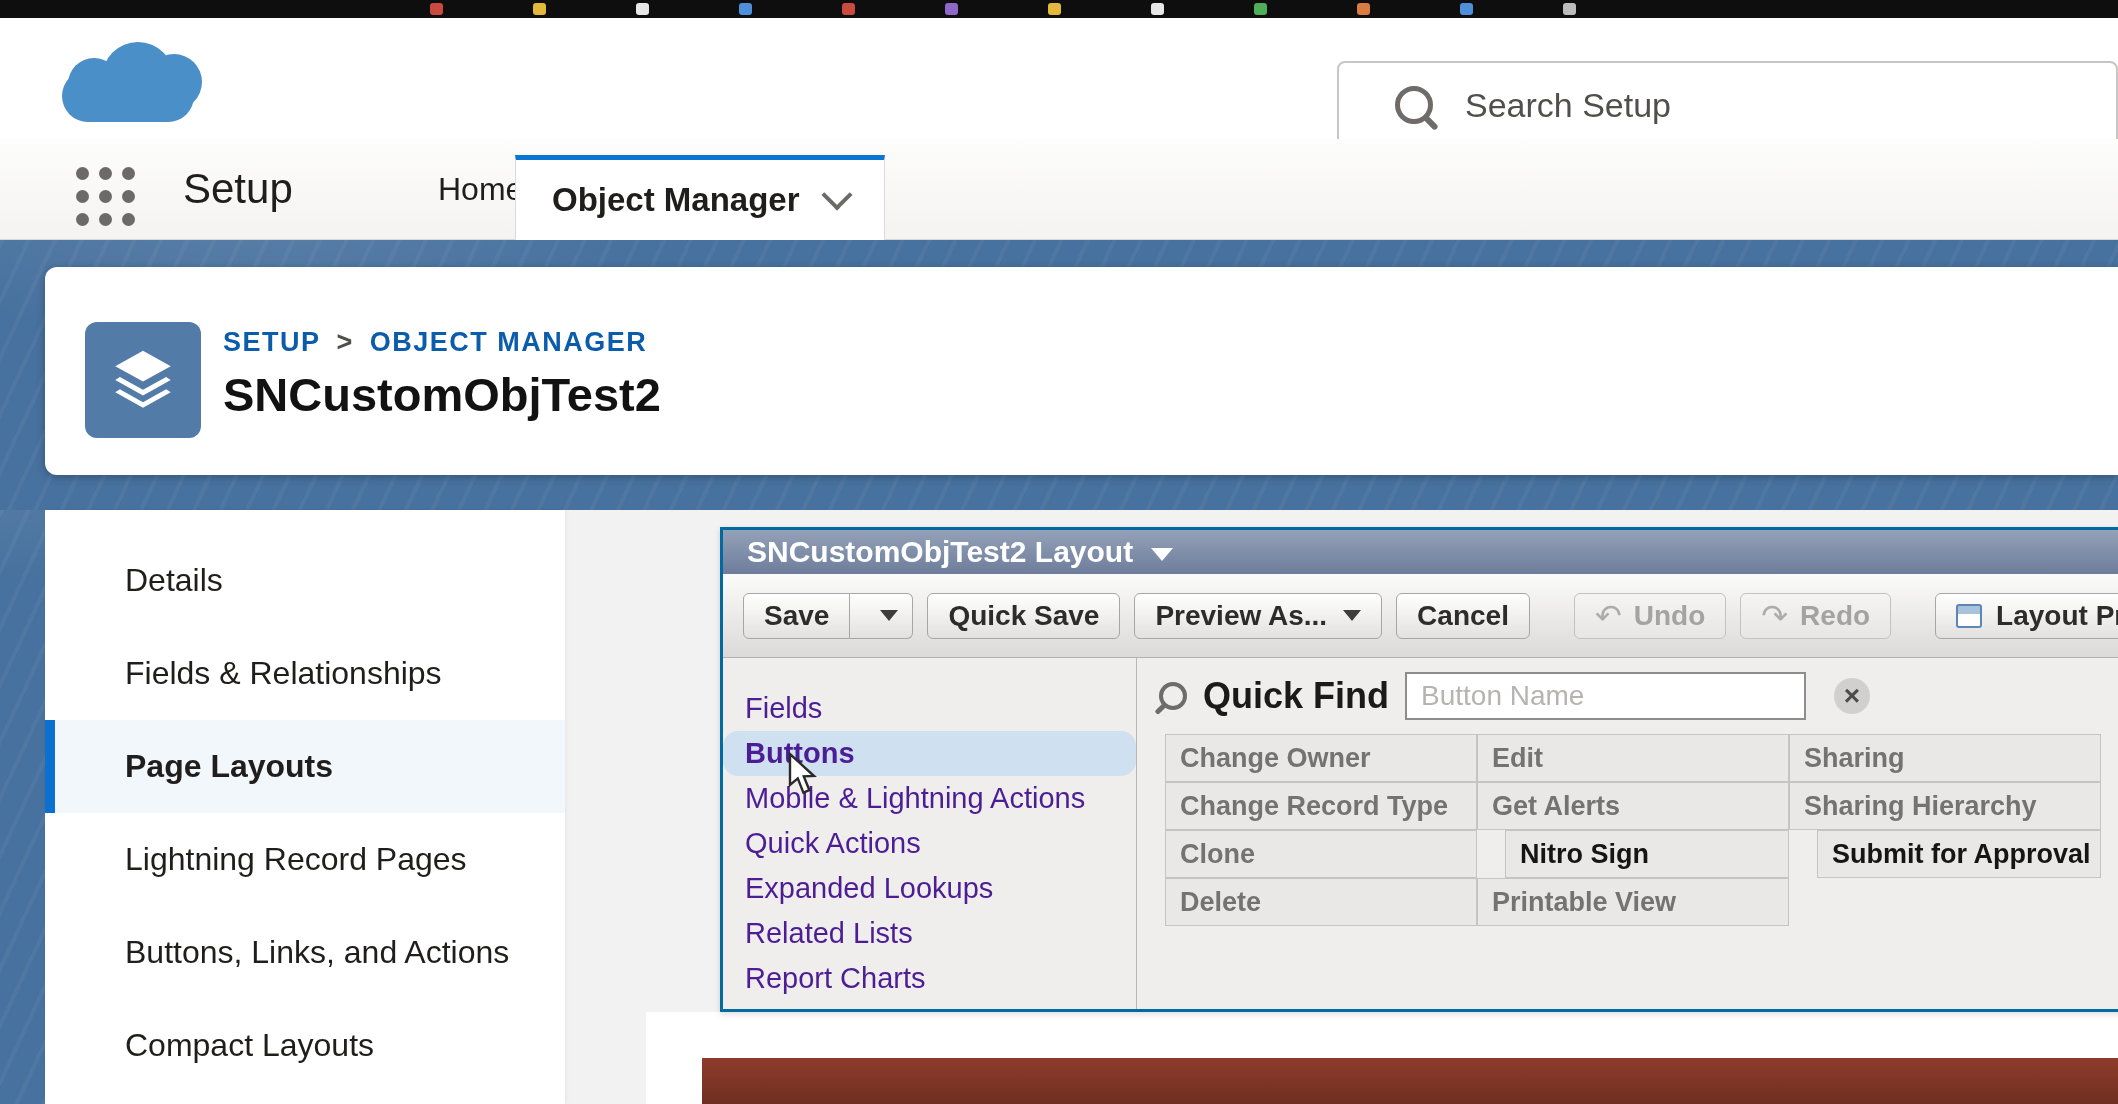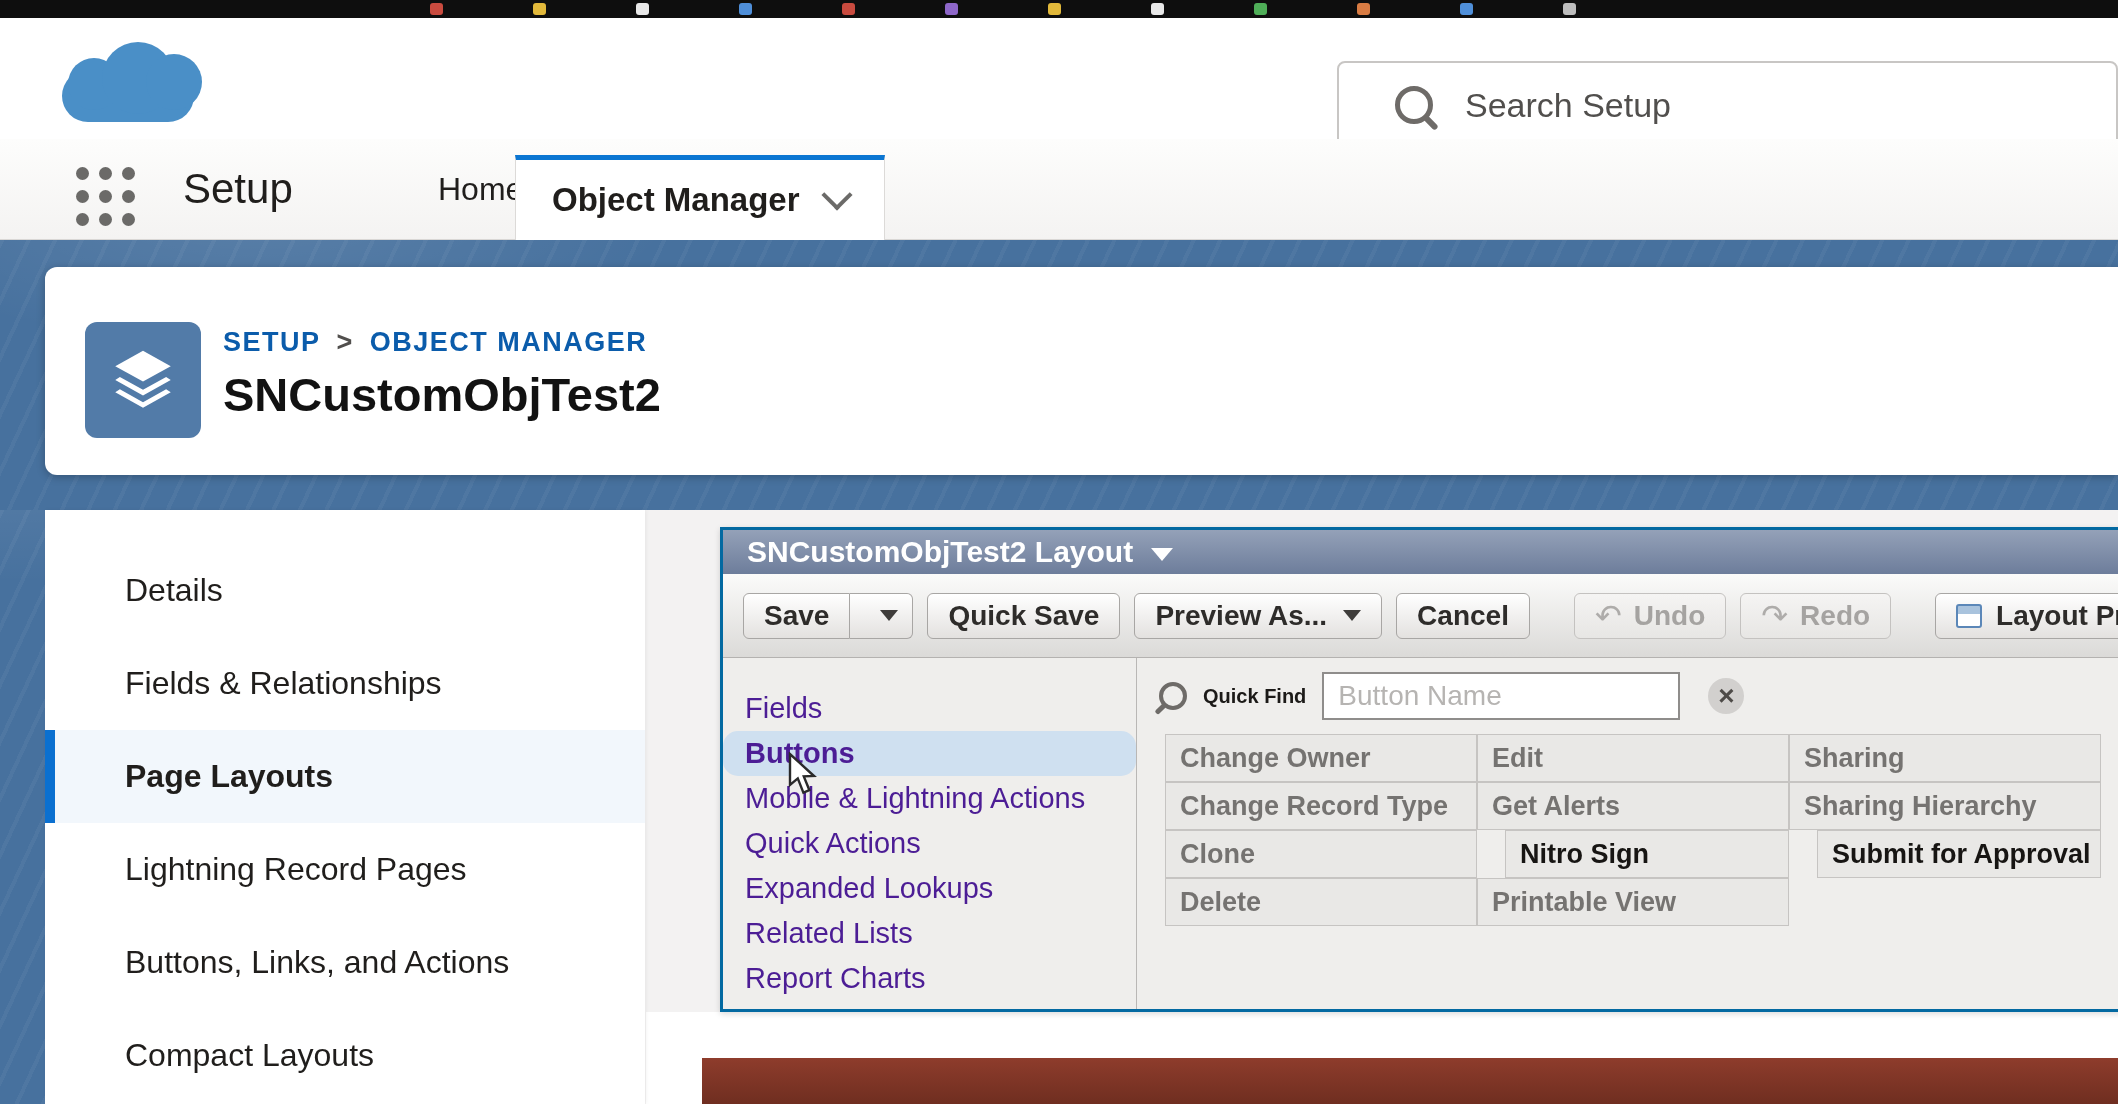--- a/index.html
+++ b/index.html
@@ -67,22 +67,22 @@
           letter-spacing:1.5px;}
   .crumb-link{color:var(--accent-blue);cursor:pointer;}
   .crumb-sep{color:#514f4d;}
   .obj-title{position:absolute;left:178px;top:100px;font-size:47px;font-weight:bold;color:#121212;}
 
   
   .main-bg{position:absolute;left:45px;top:510px;right:0;bottom:0;background:#f3f2f2;}
   .below-editor{position:absolute;left:646px;top:1012px;right:0;bottom:0;background:#fff;}
 
   
-  .sidebar{position:absolute;left:45px;top:510px;width:600px;bottom:0;background:#fff;
-           box-shadow:1px 0 4px rgba(0,0,0,.06);padding-top:34px;box-sizing:border-box;}
+  .sidebar{position:absolute;left:45px;top:510px;width:520px;bottom:0;background:#fff;
+           box-shadow:1px 0 4px rgba(0,0,0,.06);padding-top:24px;box-sizing:border-box;}
   .sb-item{height:93px;display:flex;align-items:center;padding-left:80px;font-size:32px;
            color:#201e1c;position:relative;cursor:pointer;}
   .sb-item.active{background:#f2f7fc;font-weight:bold;}
   .sb-item.active::before{content:"";position:absolute;left:0;top:0;bottom:0;width:10px;background:#0b70d0;}
 
   
   .editor{position:absolute;left:720px;top:527px;width:1437px;height:485px;box-sizing:border-box;
           border:3px solid #0369a1;background:#efeeec;box-shadow:0 2px 6px rgba(0,0,0,.15);}
   .ed-title{height:44px;background:linear-gradient(#94a1b8,#6d7d9b);display:flex;align-items:center;
             gap:18px;padding-left:24px;color:#fff;font-weight:bold;font-size:30px;cursor:pointer;}
@@ -108,22 +108,22 @@
   
   .palette{position:absolute;left:0;top:128px;right:0;bottom:0;background:#efeeec;}
   .cats{position:absolute;left:0;top:0;width:414px;bottom:0;border-right:1px solid #b9b7b5;
         padding-top:28px;box-sizing:border-box;}
   .cat{height:45px;display:flex;align-items:center;padding-left:22px;font-size:29px;color:#4c1d95;cursor:pointer;}
   .cat.selected{background:#cfe0f0;font-weight:bold;border-radius:15px;}
   .qf{position:absolute;left:436px;top:14px;display:flex;align-items:center;gap:16px;}
   .mag-sm{width:20px;height:20px;border:4px solid #6e6b68;border-radius:50%;position:relative;flex:0 0 auto;}
   .mag-sm::after{content:"";position:absolute;width:5px;height:12px;background:#6e6b68;border-radius:2px;
                  left:-5px;bottom:-9px;transform:rotate(45deg);}
-  .qf-label{font-size:20px;font-weight:bold;color:#1c1a18;text-align:right;}
-  .qf-input{width:358px;height:48px;border:2px solid #8f8d8b;background:#fff;font-family:inherit;
+  .qf-label{font-size:36px;font-weight:bold;color:#1c1a18;text-align:right;}
+  .qf-input{width:401px;height:48px;border:2px solid #8f8d8b;background:#fff;font-family:inherit;
             font-size:28px;color:#333;padding:0 14px;box-sizing:border-box;outline:none;}
   .qf-input::placeholder{color:#b6b4b2;opacity:1;}
   .qf-clear{width:36px;height:36px;border-radius:50%;background:#d2d0ce;color:#4e4b48;display:flex;
             align-items:center;justify-content:center;font-size:28px;font-weight:bold;margin-left:12px;
             cursor:pointer;line-height:1;}
   .pal-grid{position:absolute;left:442px;top:76px;display:grid;grid-template-columns:repeat(3,312px);
             grid-auto-rows:48px;}
   .cell{border:1px solid #c6c4c2;background:#e9e8e6;display:flex;align-items:center;padding-left:14px;
         font-size:27px;font-weight:bold;color:#757371;cursor:grab;box-sizing:border-box;overflow:hidden;}
   .cell.available{color:#171513;margin-left:28px;}

